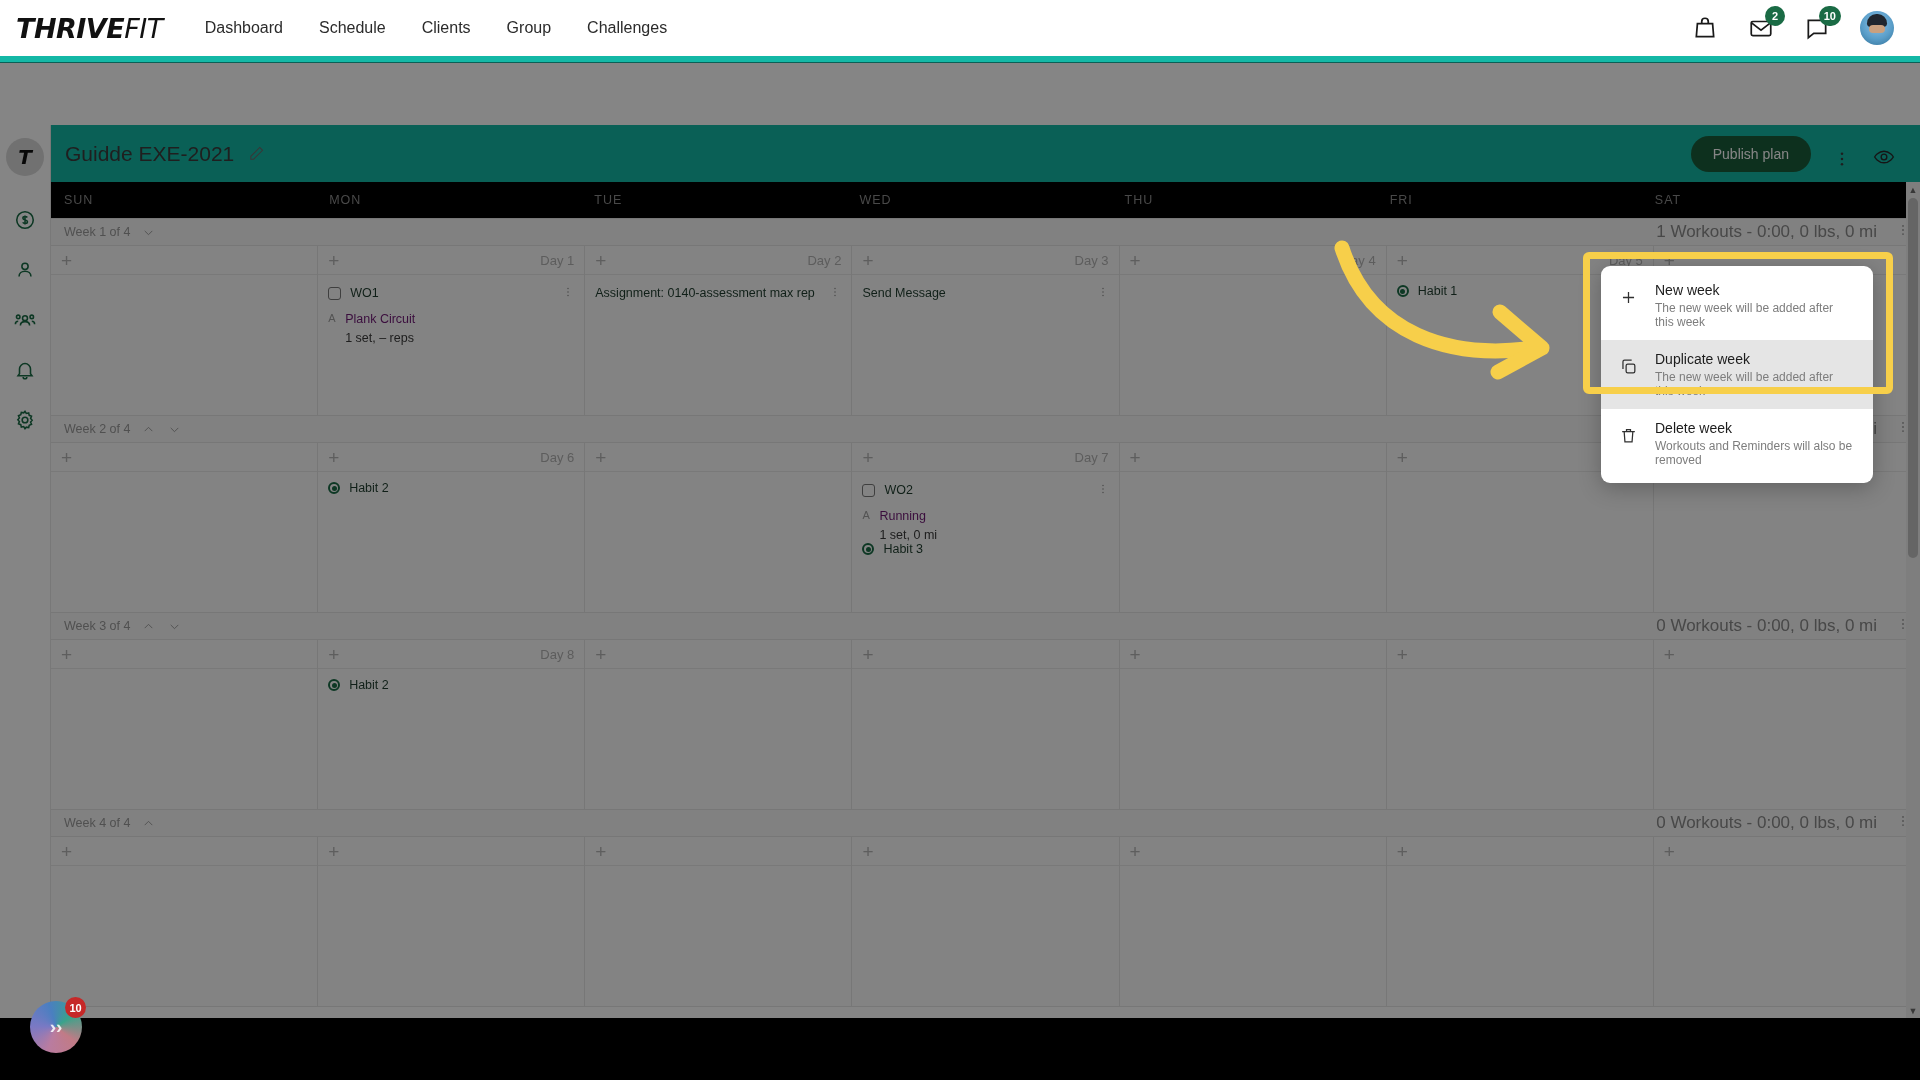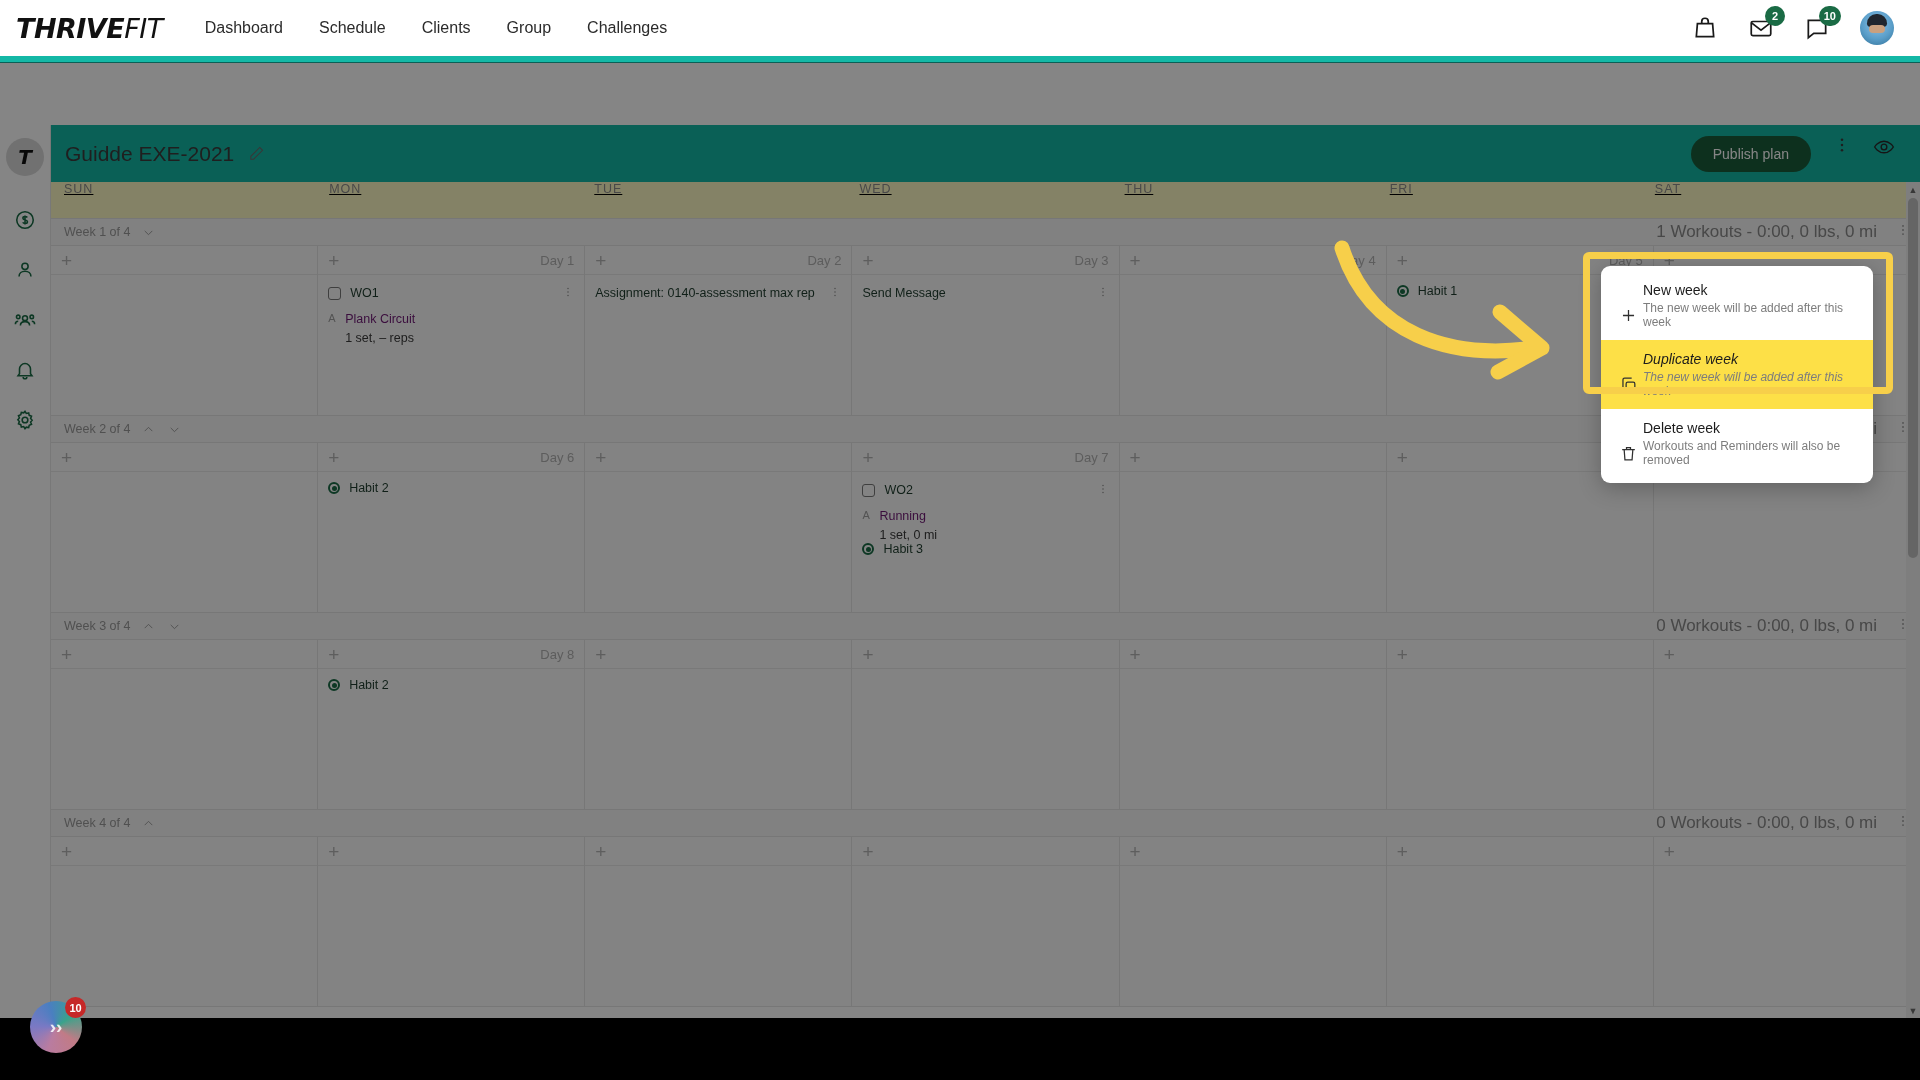--- a/index.html
+++ b/index.html
@@ -98,39 +98,39 @@
   .pagehead {
     position: absolute; left: 51px; top: 63px; width: 1869px; height: 57px;
     background: #14b8a6; display: flex; align-items: center;
     z-index: 14;
   }
   .plan-title {
     font-size: 21px; color: #3c3c3c; margin-left: 14px; font-weight: 400;
   }
   .edit-pencil { margin-left: 14px; width: 17px; height: 17px; cursor: pointer; }
   .edit-pencil svg { width: 17px; height: 17px; stroke: #6a6a6a; fill: none; stroke-width: 1.5; }
-  .head-actions { margin-left: auto; display: flex; align-items: flex-start; gap: 22px; padding-right: 25px; }
+  .head-actions { margin-left: auto; display: flex; align-items: flex-end; gap: 22px; padding-right: 25px; }
   .publish-btn {
     background: #1a5c3a; color: #ffffff;
     border: none; border-radius: 19px;
     padding: 10px 22px; font-size: 14px; cursor: pointer;
     font-family: "Liberation Sans", sans-serif;
   }
   .kebab, .eye { cursor: pointer; }
   .kebab svg { width: 18px; height: 18px; fill: #3a3a3a; }
   .eye svg { width: 22px; height: 22px; stroke: #2a2a2a; fill: none; stroke-width: 1.5; }
 
   
   .calwrap {
     position: absolute; left: 51px; top: 120px;
     width: 1869px; height: 836px; background: #ffffff; overflow: hidden;
   }
   .dayhdr-row {
-    display: flex; height: 36px; 
-    padding-left: 13px; background: #fef9c3; text-decoration: underline;
+    display: flex; height: 36px; align-items: center;
+    padding-left: 13px; background: #000000; text-decoration: underline;
   }
   .dayhdr {
     flex: 1 1 0; font-size: 12.5px; letter-spacing: 1px;
     color: #8c8c8c; font-weight: 500;
   }
   .grid { border-top: 1px solid #e4e4e4; }
 
   .weekbar {
     display: flex; align-items: center; height: 27px;
     background: #f7f7f7; border-bottom: 1px solid #e4e4e4;
@@ -202,24 +202,24 @@
   }
 
   
   .ctxmenu {
     position: absolute; left: 1601px; top: 266px;
     width: 272px; background: #ffffff;
     border-radius: 9px; box-shadow: 0 5px 22px rgba(0,0,0,0.26);
     z-index: 900; overflow: hidden; padding: 5px 0;
   }
   .ctxitem {
-    display: flex; align-items: flex-end; gap: 3px;
+    display: flex; align-items: flex-start; gap: 15px;
     padding: 11px 18px; cursor: pointer;
   }
-  .ctxitem.active { background: #fde047; font-style: italic; }
+  .ctxitem.active { background: #e5e5e5; }
   .ctxicon { width: 21px; flex: none; padding-top: 6px; }
   .ctxicon svg { width: 19px; height: 19px; stroke: #303030; fill: none; stroke-width: 1.6; }
   .ctxtitle { font-size: 14px; color: #1c1c1c; margin-bottom: 3px; }
   .ctxsub { font-size: 12px; color: #7d7d7d; }
 
   
   .hl-box {
     position: absolute; left: 1583px; top: 252px;
     width: 310px; height: 142px;
     border: 7px solid #f7cf4a; border-radius: 6px;

